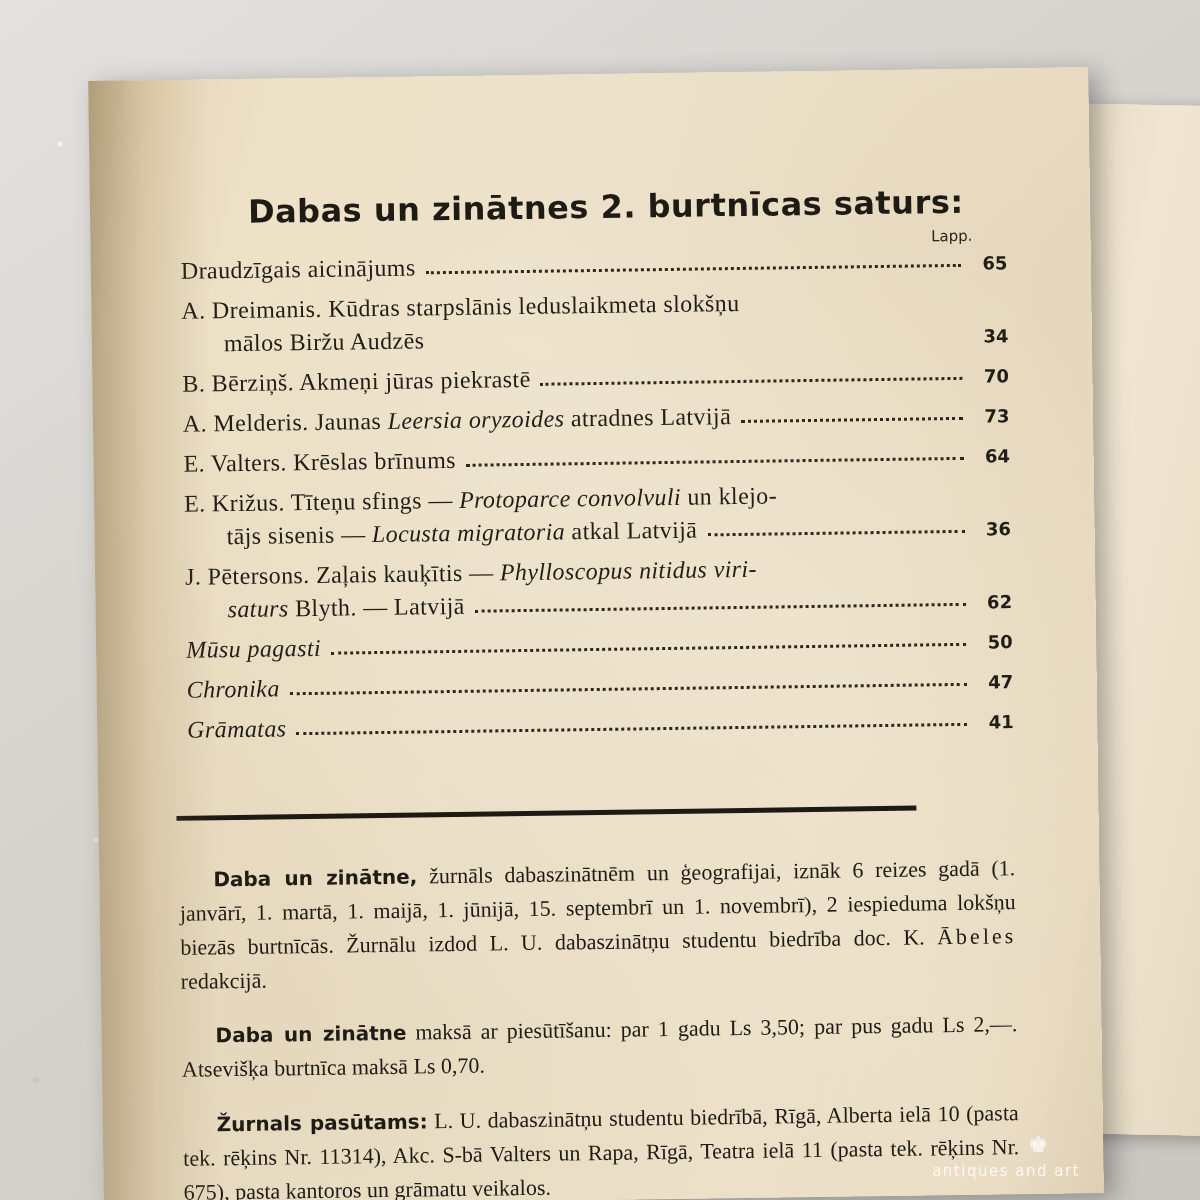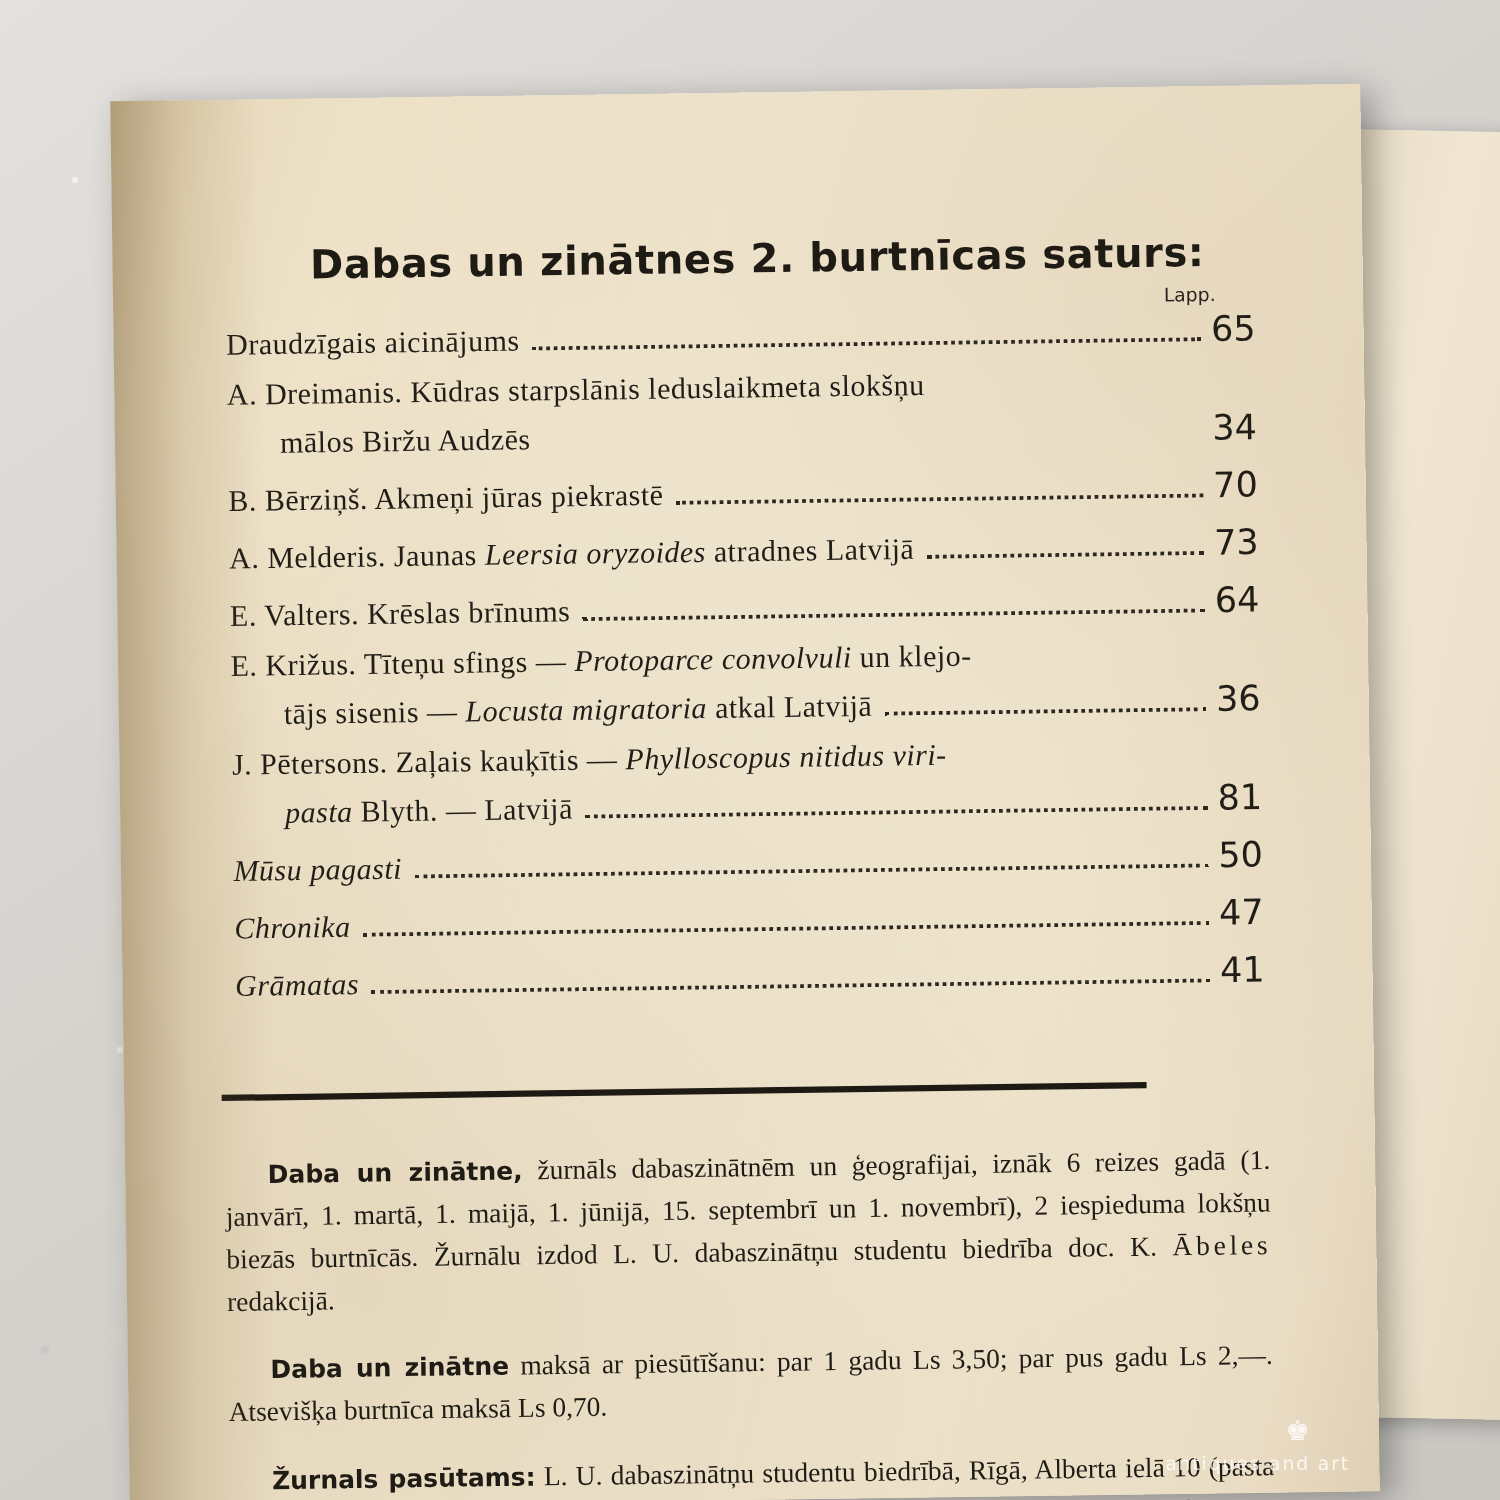--- a/index.html
+++ b/index.html
@@ -133,24 +133,25 @@
   .leader {
     flex: 1 1 auto;
     margin: 0 8px 7px 10px;
     border-bottom: 3px dotted #2c271f;
     height: 1px;
     min-width: 18px;
   }
   .leader.none { border-bottom: none; }
   .pagenum {
     width: 52px;
-    text-align: left;
-    font-family: "DejaVu Sans", sans-serif;
-    font-size: 28px;
+    text-align: center;
+    font-family: "DejaVu Sans", sans-serif;
+    font-size: 18px;
     flex: 0 0 auto;
+    font-weight: bold;
   }
   .entry-wrap { width: 100%; }
   .second-line { display: flex; align-items: flex-end; width: 100%; margin-top: 6px; }
 
   hr.rule {
     border: none;
     border-top: 5px solid #1d1913;
     margin: 72px 22px 0 8px;
     width: 740px;
   }
@@ -279,23 +280,23 @@
           </div>
         </li>
 
         <li>
           <div class="entry-wrap">
             <div class="entry-line">
               <span class="entry-text">J. Pētersons.  Zaļais kauķītis — <i class="ital">Phylloscopus nitidus viri-</i></span>
               <span class="leader none"></span>
             </div>
             <div class="second-line">
-              <span class="entry-text indent"><i class="ital">pasta</i> Blyth. — Latvijā</span>
+              <span class="entry-text indent"><i class="ital">saturs</i> Blyth. — Latvijā</span>
               <span class="leader"></span>
-              <span class="pagenum">81</span>
+              <span class="pagenum">62</span>
             </div>
           </div>
         </li>
 
         <li>
           <div class="entry-line">
             <span class="entry-text ital">Mūsu pagasti</span>
             <span class="leader"></span>
             <span class="pagenum">50</span>
           </div>

